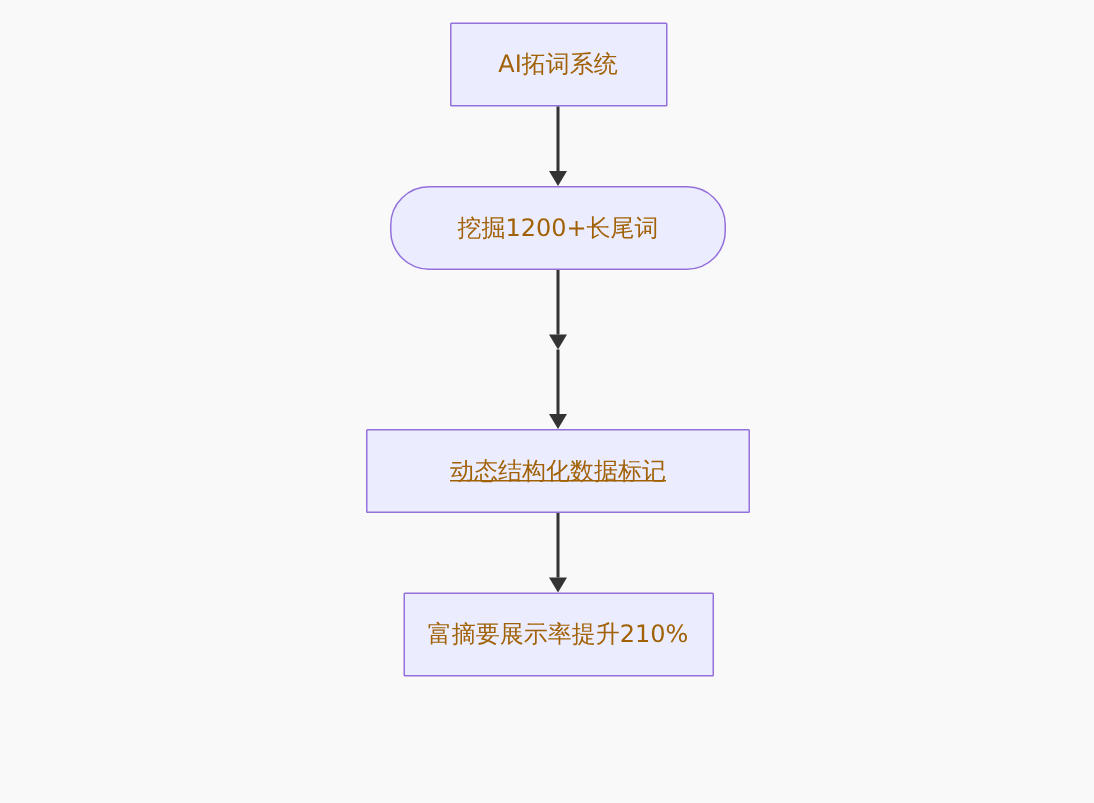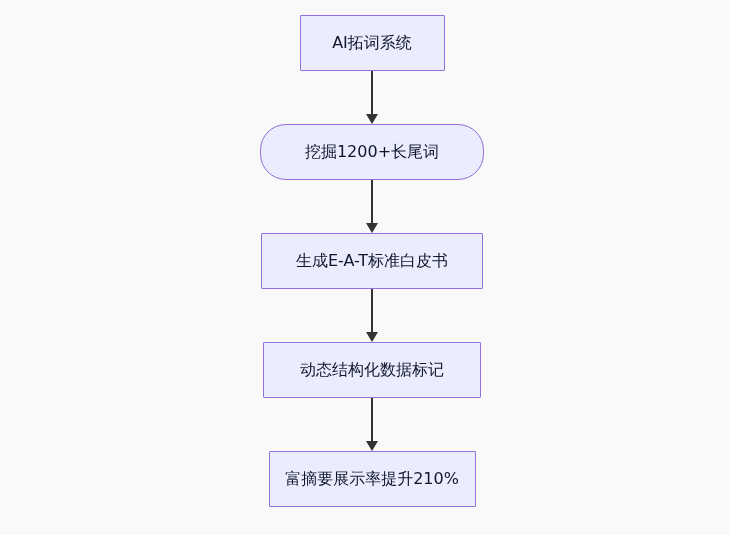--- a/index.html
+++ b/index.html
@@ -22,32 +22,32 @@
     display: flex;
     flex-direction: column;
     align-items: center;
   }
   .node {
     box-sizing: border-box;
     height: 56px;
     background: #ECECFF;
     border: 1px solid #9370DB;
     border-radius: 1px;
-    color: #0f172a;
+    color: #a16207;
     font-size: 16px;
     display: flex;
     align-items: center;
     justify-content: center;
     text-align: center;
     white-space: nowrap;
   }
   .node.n1 { width: 145px; }
   .node.n2 { width: 224px; border-radius: 26px; }
   .node.n3 { width: 222px; }
-  .node.n4 { width: 218px; }
+  .node.n4 { width: 256px; text-decoration: underline; }
   .node.n5 { width: 207px; }
   .arrow {
     height: 53px;
     width: 14px;
     display: flex;
     flex-direction: column;
     align-items: center;
   }
   .arrow .shaft {
     width: 2px;
@@ -74,21 +74,20 @@
     <div class="head"></div>
   </div>
 
   <div class="node n2">挖掘1200+长尾词</div>
 
   <div class="arrow">
     <div class="shaft"></div>
     <div class="head"></div>
   </div>
 
-  <div class="node n3">生成E-A-T标准白皮书</div>
 
   <div class="arrow">
     <div class="shaft"></div>
     <div class="head"></div>
   </div>
 
   <div class="node n4">动态结构化数据标记</div>
 
   <div class="arrow">
     <div class="shaft"></div>

